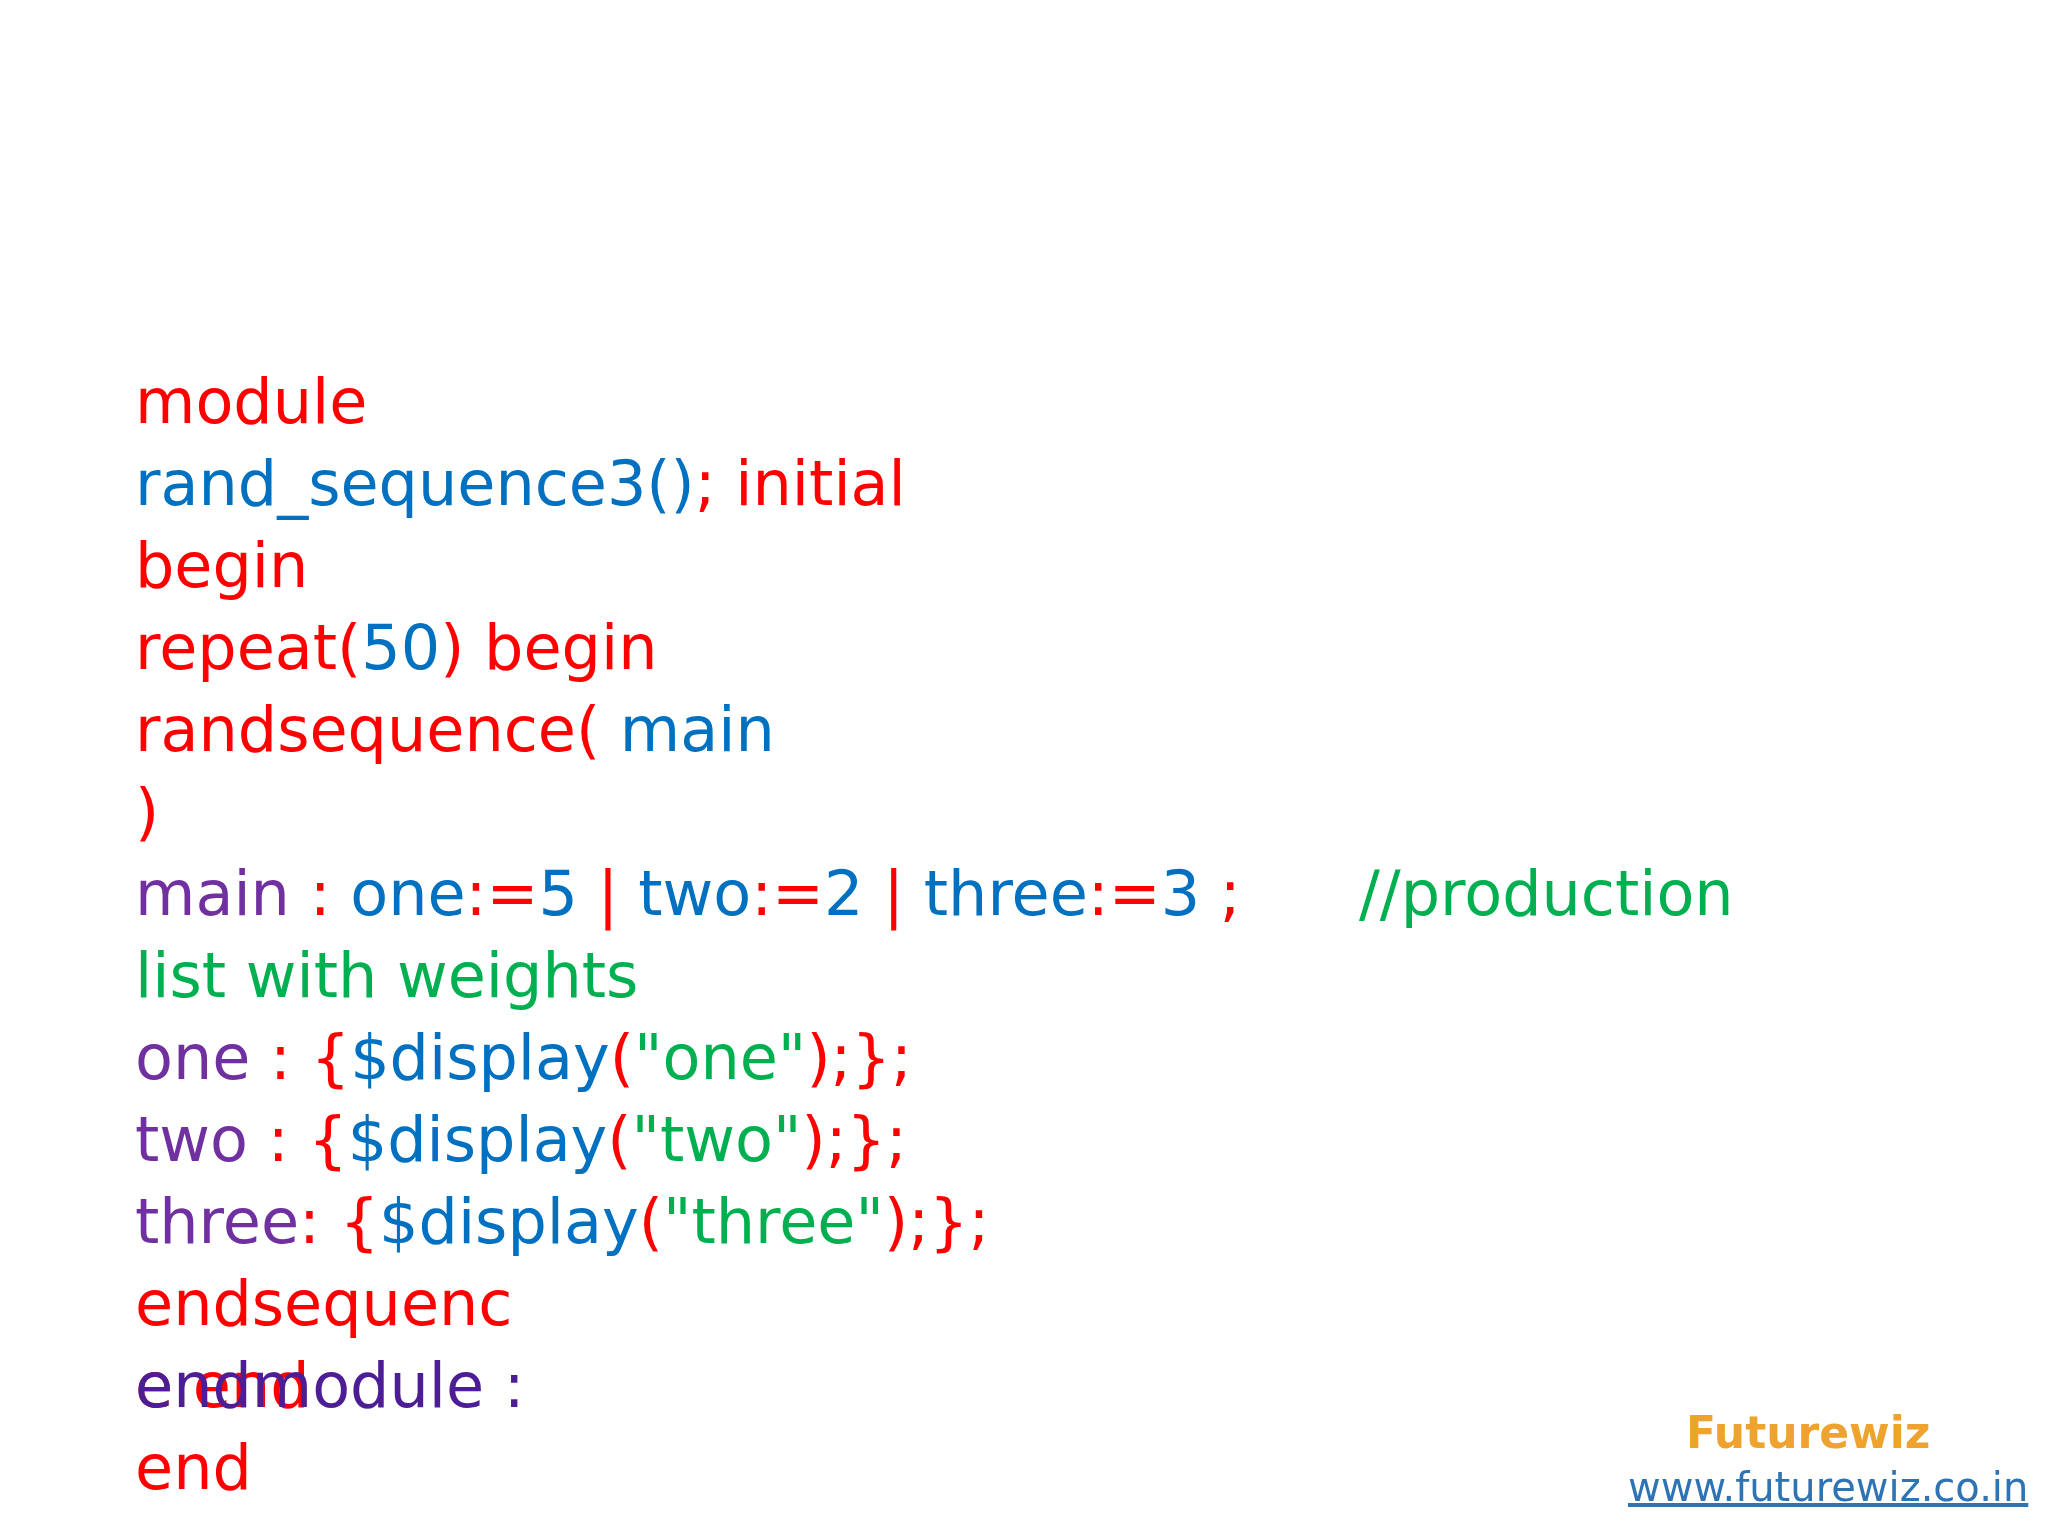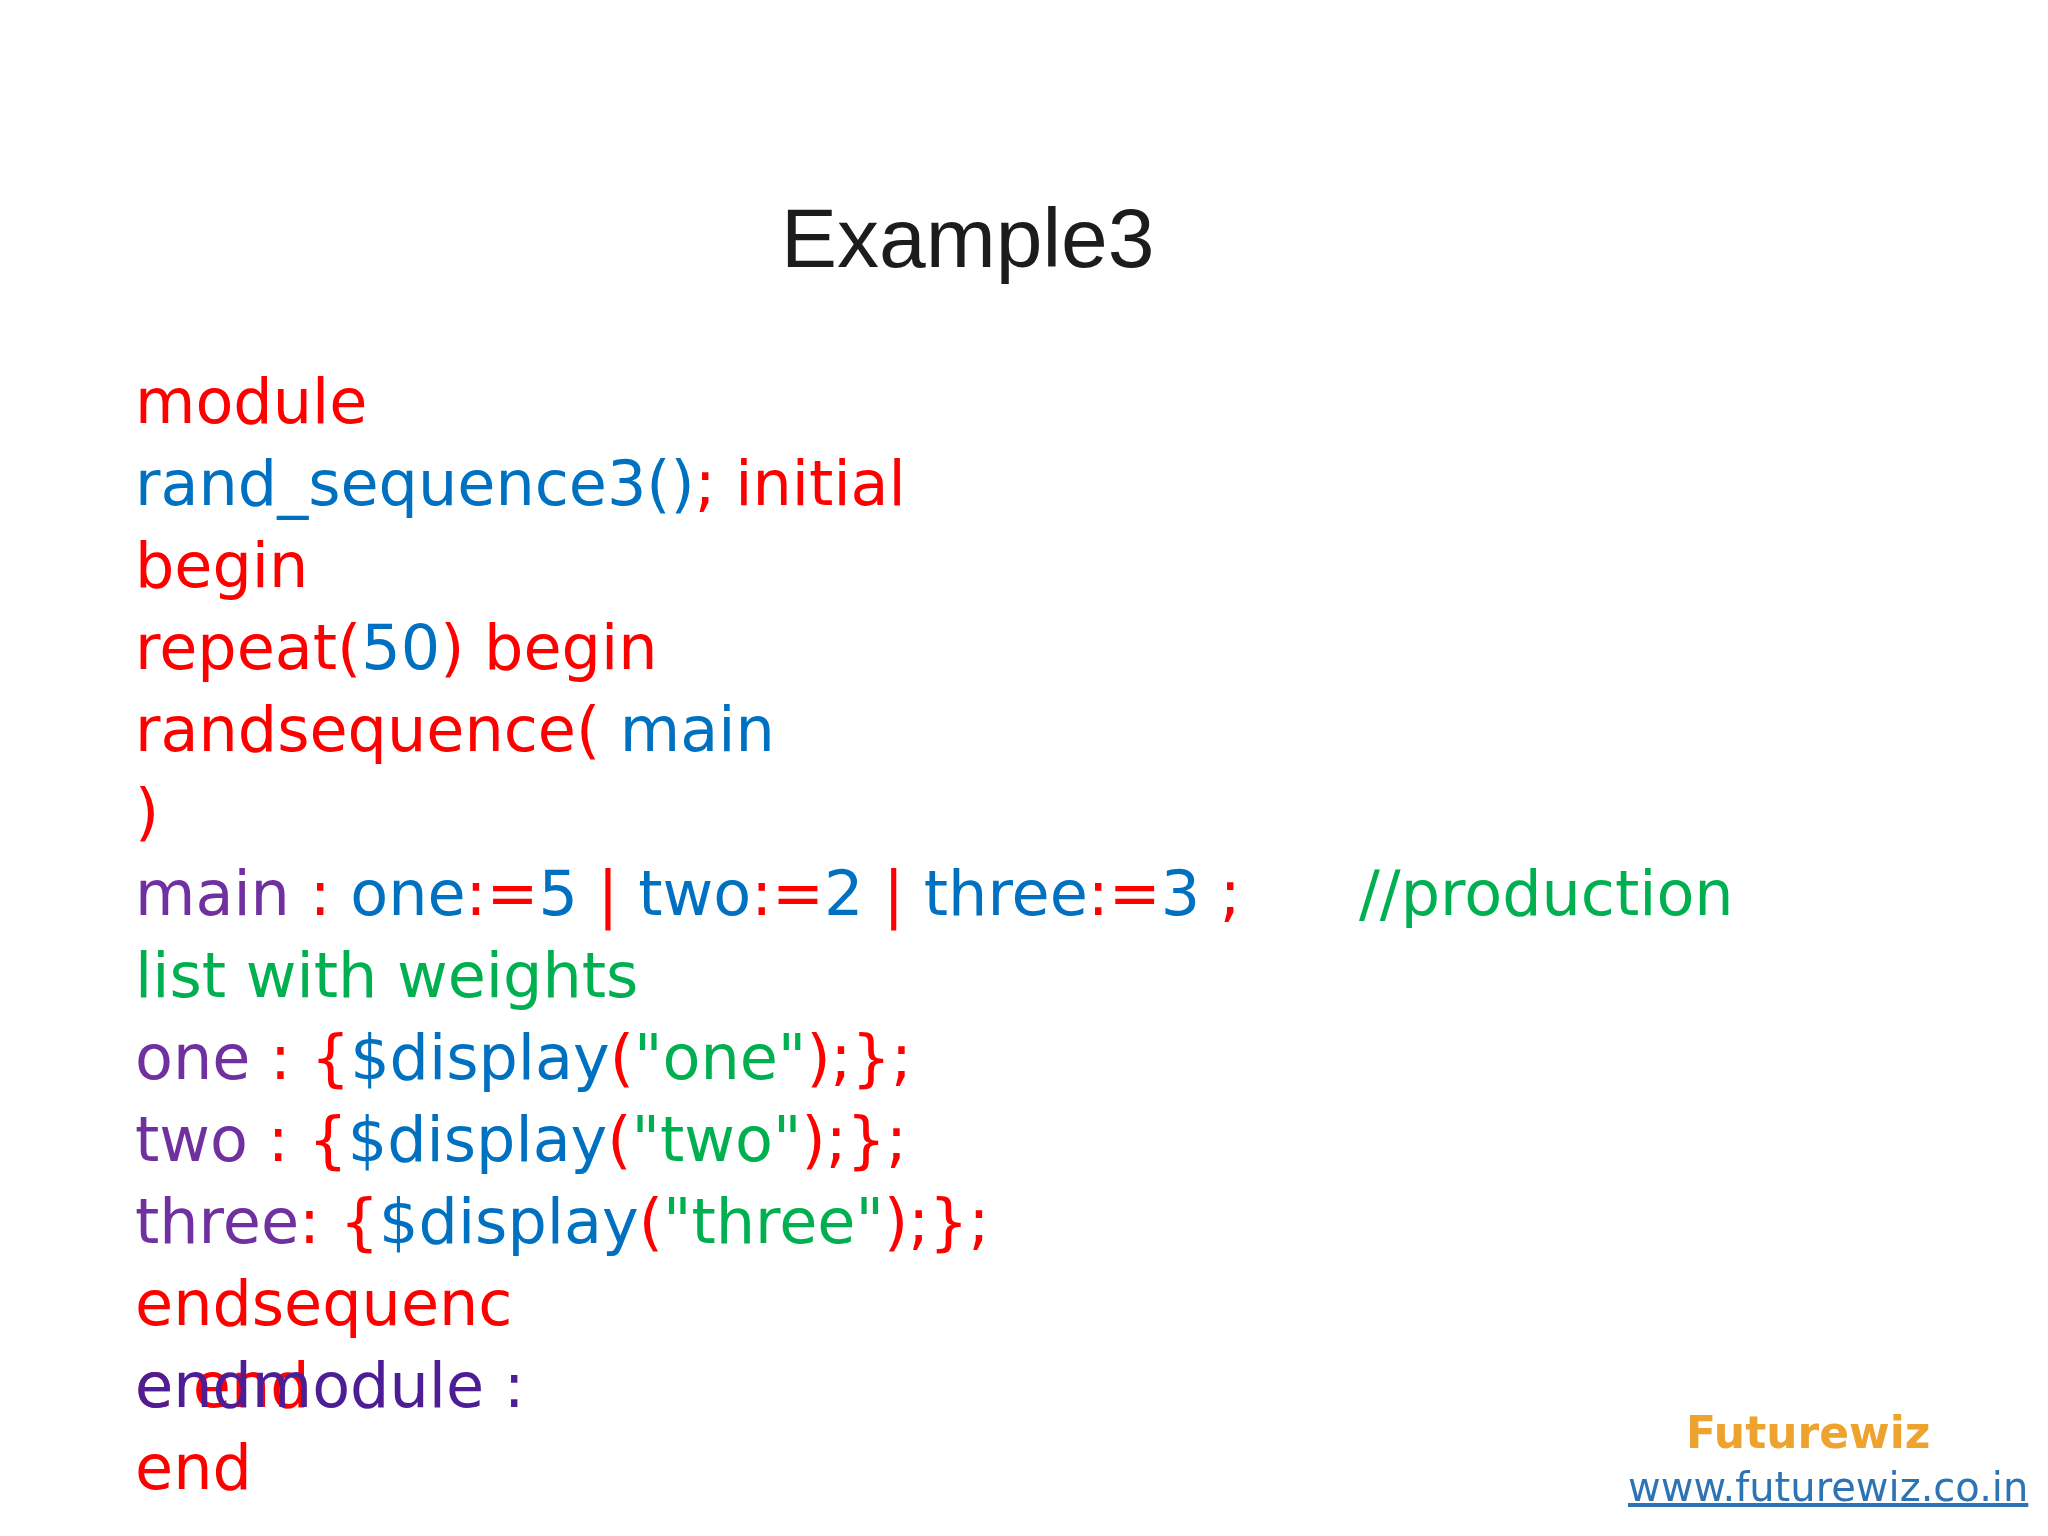--- a/index.html
+++ b/index.html
@@ -30,21 +30,20 @@
   .site-link{
     display:block;font-size:40px;line-height:50px;color:#2E74B5;
     text-decoration:underline;word-break:break-all;white-space:normal;
   }
 </style>
 </head>
 <body>
 
 <div class="slide">
 
-  <div class="slide-title">Example3</div>
 
   <div class="code" id="code-main"><div class="code-line"><span style="color: rgb(255, 0, 0);">module</span></div><div class="code-line"><span style="color: rgb(0, 112, 192);">rand_sequence3()</span><span style="color: rgb(255, 0, 0);">; initial</span></div><div class="code-line"><span style="color: rgb(255, 0, 0);">begin</span></div><div class="code-line"><span style="color: rgb(255, 0, 0);">repeat(</span><span style="color: rgb(0, 112, 192);">50</span><span style="color: rgb(255, 0, 0);">) begin</span></div><div class="code-line"><span style="color: rgb(255, 0, 0);">randsequence( </span><span style="color: rgb(0, 112, 192);">main</span></div><div class="code-line"><span style="color: rgb(255, 0, 0);">)</span></div><div class="code-line"><span style="color: rgb(112, 48, 160);">main</span><span style="color: rgb(255, 0, 0);"> : </span><span style="color: rgb(0, 112, 192);">one</span><span style="color: rgb(255, 0, 0);">:=</span><span style="color: rgb(0, 112, 192);">5</span><span style="color: rgb(255, 0, 0);"> | </span><span style="color: rgb(0, 112, 192);">two</span><span style="color: rgb(255, 0, 0);">:=</span><span style="color: rgb(0, 112, 192);">2</span><span style="color: rgb(255, 0, 0);"> | </span><span style="color: rgb(0, 112, 192);">three</span><span style="color: rgb(255, 0, 0);">:=</span><span style="color: rgb(0, 112, 192);">3</span><span style="color: rgb(255, 0, 0);"> ;</span><span style="color: rgb(255, 0, 0);">      </span><span style="color: rgb(0, 176, 80);">//production</span></div><div class="code-line"><span style="color: rgb(0, 176, 80);">list with weights</span></div><div class="code-line"><span style="color: rgb(112, 48, 160);">one</span><span style="color: rgb(255, 0, 0);"> : {</span><span style="color: rgb(0, 112, 192);">$display</span><span style="color: rgb(255, 0, 0);">(</span><span style="color: rgb(0, 176, 80);">"one"</span><span style="color: rgb(255, 0, 0);">);};</span></div><div class="code-line"><span style="color: rgb(112, 48, 160);">two</span><span style="color: rgb(255, 0, 0);"> : {</span><span style="color: rgb(0, 112, 192);">$display</span><span style="color: rgb(255, 0, 0);">(</span><span style="color: rgb(0, 176, 80);">"two"</span><span style="color: rgb(255, 0, 0);">);};</span></div><div class="code-line"><span style="color: rgb(112, 48, 160);">three</span><span style="color: rgb(255, 0, 0);">: {</span><span style="color: rgb(0, 112, 192);">$display</span><span style="color: rgb(255, 0, 0);">(</span><span style="color: rgb(0, 176, 80);">"three"</span><span style="color: rgb(255, 0, 0);">);};</span></div><div class="code-line"><span style="color: rgb(255, 0, 0);">endsequenc</span></div><div class="code-line"><span style="color: rgb(255, 0, 0);">e end</span></div><div class="code-line"><span style="color: rgb(255, 0, 0);">end</span></div></div>
 
   <div class="code" id="code-overlay"><div class="code-line"><span style="color: #4c1d95;">endmodule :</span></div></div>
 
   <div class="footer">
     <div class="brand">Futurewiz</div>
     <a class="site-link">www.futurewiz.co.in</a>
   </div>
 

